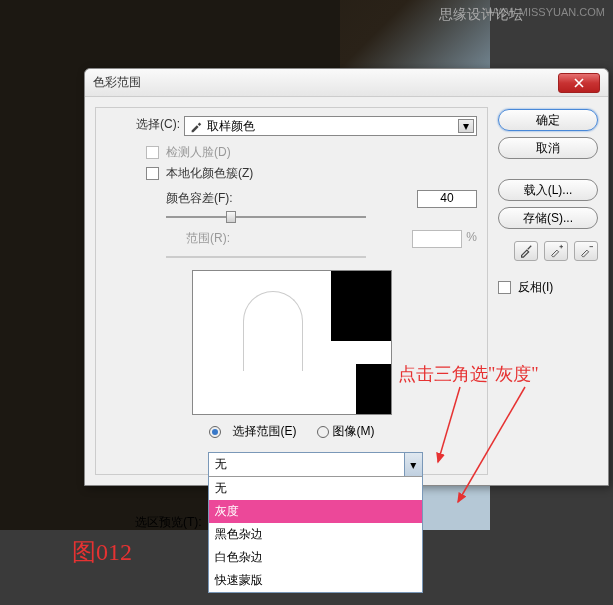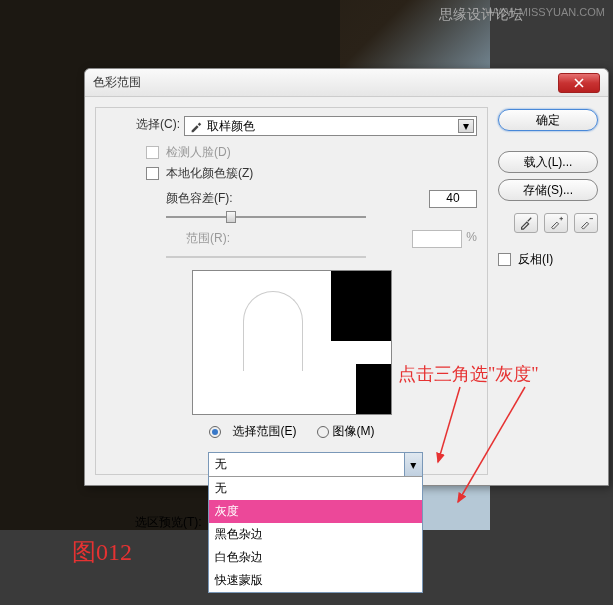--- a/index.html
+++ b/index.html
@@ -23,21 +23,21 @@
 .row-label { color: #333; white-space: nowrap; }
 .row-label.dim { color: #999; }
 .select-wide { flex: 1; height: 20px; border: 1px solid #888; background: #fff; display: flex; align-items: center; padding: 0 4px; position: relative; }
 .select-arrow { position: absolute; right: 2px; top: 2px; width: 16px; height: 14px; background: linear-gradient(#f0f0f0,#d8d8d8); border: 1px solid #888; display: flex; align-items: center; justify-content: center; }
 .eyedrop-icon { width: 14px; height: 14px; display: inline-block; }
 
 .checkbox-row { display: flex; align-items: center; gap: 7px; margin-bottom: 4px; margin-left: 40px; }
 .checkbox { width: 13px; height: 13px; border: 1px solid #888; background: #fff; }
 .checkbox.dim { border-color: #bbb; }
 
-.num-input { width: 48px; height: 18px; border: 1px solid #888; background: #fff; text-align: center; }
+.num-input { width: 60px; height: 18px; border: 1px solid #888; background: #fff; text-align: center; }
 .slider-track { width: 200px; height: 2px; background: #999; position: relative; margin: 8px 0 12px 60px; }
 .slider-thumb { position: absolute; top: -5px; left: 60px; width: 10px; height: 12px; background: linear-gradient(#f8f8f8,#d0d0d0); border: 1px solid #888; }
 
 .preview-box { width: 200px; height: 145px; border: 1px solid #888; background: #fff; margin: 4px auto 8px; position: relative; overflow: hidden; }
 .preview-black { position: absolute; top: 0; right: 0; width: 60px; height: 70px; background: #000; }
 .preview-black2 { position: absolute; bottom: 0; right: 0; width: 35px; height: 50px; background: #000; }
 .arch { position: absolute; top: 20px; left: 50px; width: 60px; height: 80px; border: 1px solid #ccc; border-radius: 30px 30px 0 0; border-bottom: none; }
 
 .radio-row { display: flex; justify-content: center; gap: 20px; margin-top: 4px; }
 .radio { width: 12px; height: 12px; border: 1px solid #666; border-radius: 50%; display: inline-flex; align-items: center; justify-content: center; }
@@ -123,20 +123,21 @@
           <span>选择范围(E)</span>
         </label>
         <label style="display:flex;align-items:center;gap:4px">
           <span class="radio"></span>
           <span>图像(M)</span>
         </label>
       </div>
     </div>
     <div class="right-panel">
       <div class="btn primary">确定</div>
+      <div class="btn">取消</div>
       <div style="height:8px"></div>
       <div class="btn">载入(L)...</div>
       <div class="btn">存储(S)...</div>
       <div class="eyedropper-row">
         <div class="tool-icon">
             <svg width="14" height="14" viewBox="0 0 16 16">
               <path d="M3 13 L9 7 L11 9 L5 15 L3 15 Z M10 6 L14 2" stroke="#444" fill="none" stroke-width="1.4"></path>
             </svg>
           </div>
         <div class="tool-icon">

